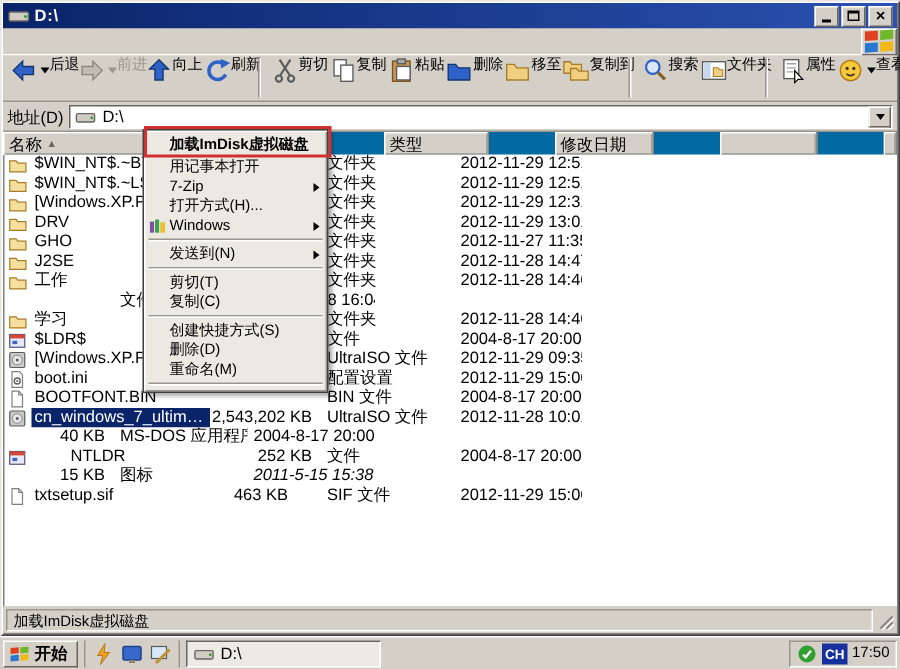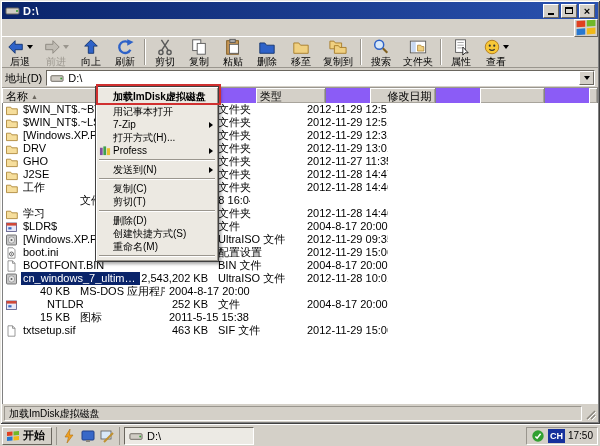--- a/index.html
+++ b/index.html
@@ -25,41 +25,41 @@
   .g-close { font-size:11px; font-weight:bold; line-height:10px; color:#000; }
 
   
   #menubar { position:absolute; left:2px; top:19px; right:2px; height:18px; background:#D4D0C8;
              display:flex; align-items:center; border-bottom:1px solid #FFF; }
   #winlogo-box { margin-left:auto; width:24px; height:18px; display:flex; align-items:center; justify-content:center; }
 
   
   #toolbar { position:absolute; left:2px; top:37px; right:2px; height:31px; background:#D4D0C8;
              display:flex; align-items:stretch; border-bottom:1px solid #9A968E; }
-  .tbtn { display:flex; flex-direction:column; align-items:center; justify-content:flex-start; padding:1px 5px 0; min-width:34px; }
+  .tbtn { display:flex; flex-direction:row; justify-content:flex-start; padding:1px 5px 0; min-width:34px; }
   .tbtn .ticon { height:18px; display:flex; align-items:center; }
   .tbtn .tlabel { font-size:10px; line-height:11px; color:#000; white-space:nowrap; }
   .tbtn.disabled .tlabel { color:#9A968E; }
   .tdrop { width:0; height:0; border-left:3px solid transparent; border-right:3px solid transparent; border-top:4px solid #000; margin-left:2px; align-self:center; }
   .tbtn.disabled .tdrop { border-top-color:#9A968E; }
   .tsep { width:2px; margin:2px 2px; border-left:1px solid #9A968E; border-right:1px solid #FFF; }
 
   
   #addressbar { position:absolute; left:2px; top:69px; right:2px; height:19px; background:#D4D0C8;
                 display:flex; align-items:center; padding:1px 3px; border-bottom:1px solid #9A968E; }
   #addr-label { margin-right:4px; }
   #addr-combo { flex:1; height:16px; background:#FFF; display:flex; align-items:center; padding-left:3px; position:relative; }
   #addr-combo .drive-ic { width:14px; height:12px; margin-right:4px; }
   #addr-drop { position:absolute; right:0; top:0; width:15px; height:14px; background:#D4D0C8; display:flex; align-items:center; justify-content:center; }
   #addr-drop i { width:0; height:0; border-left:3px solid transparent; border-right:3px solid transparent; border-top:4px solid #000; }
 
   
   #listview { position:absolute; left:2px; top:88px; right:2px; bottom:20px; background:#FFF;
               box-shadow: inset 1px 1px 0 #808080, inset -1px -1px 0 #FFF; overflow:hidden; }
-  #lv-header { display:flex; height:15px; background:#8b5cf6;gap:44px; }
+  #lv-header { display:flex; height:15px; background:#0369a1;gap:44px; }
   .hcell { height:15px; background:#D4D0C8; border-right:1px solid #848480; padding:1px 4px 0;
            box-shadow: inset 1px 1px 0 #FFF, inset -1px -1px 0 #A8A49C; white-space:nowrap; overflow:hidden;
            font-size:11px; color:#000; display:flex; align-items:center; gap:3px; }
   .hcell .sort { font-size:7px; color:#6A665E; }
   .rows { position:absolute; left:0; top:15px; right:0; bottom:0; }
   .frow { display:flex; height:13px; line-height:13px; font-size:11px; }
   .fcell { white-space:nowrap; overflow:hidden; }
   .c-name { display:flex; align-items:center; padding-left:3px; }
   .c-name .fic { width:13px; height:12px; flex:0 0 auto; margin-right:3px; }
   .c-name .fname { white-space:nowrap; overflow:hidden; text-overflow:ellipsis; padding:0 2px; }
@@ -307,21 +307,21 @@
           <div class="hcell" style="width: 138px;">
             <span>名称</span>
             <span class="sort">▲</span>
           </div>
           <div class="hcell" style="width: 74px;">
             <span></span>
           </div>
           <div class="hcell" style="width: 89px;">
             <span>类型</span>
           </div>
-          <div class="hcell" style="width: 85px; justify-content: flex-end;">
+          <div class="hcell" style="width: 85px;">
             <span>修改日期</span>
           </div>
           <div class="hcell" style="width: 82px;">
             <span></span>
           </div>
           <div class="hcell" style="flex: 1 1 0%;"></div>
         </div>
       <div class="rows" id="lv-rows">
           <div class="frow">
             <div class="fcell c-name" style="width: 138px;">
@@ -522,33 +522,33 @@
               </span>
               <span class="fname">NTLDR</span>
             </div>
             <div class="fcell c-size" style="width: 74px;">252 KB</div>
             <div class="fcell c-type" style="width: 89px;">文件</div>
             <div class="fcell c-date" style="width: 85px;">2004-8-17 20:00</div>
           </div>
           <div class="frow">
             <div class="fcell c-size" style="width: 74px;">15 KB</div>
             <div class="fcell c-type" style="width: 89px;">图标</div>
-            <div class="fcell c-date" style="width: 85px;">2011-5-15 15:38</div>
+            <div class="fcell c-date" style="width: 85px; font-style: italic;">2011-5-15 15:38</div>
           </div>
           <div class="frow">
             <div class="fcell c-name" style="width: 138px;">
               <span class="fic">
                 <svg width="13" height="12" viewBox="0 0 12 12">
                   <path d="M2.5 0.8 h4.5 l2.5 2.5 V11.2 h-7 Z" fill="#FFF" stroke="#808080" stroke-width="0.8"></path>
                   <path d="M7 0.8 v2.5 h2.5" fill="none" stroke="#808080" stroke-width="0.8"></path>
                 </svg>
               </span>
               <span class="fname">txtsetup.sif</span>
             </div>
-            <div class="fcell c-size" style="width: 74px;">463 KB</div>
+            <div class="fcell c-size" style="width: 74px; text-align: center;">463 KB</div>
             <div class="fcell c-type" style="width: 89px;">SIF 文件</div>
             <div class="fcell c-date" style="width: 85px;">2012-11-29 15:06</div>
           </div>
         </div>
     </div>
 
     <div id="statusbar">
       <div id="status-panel">加载ImDisk虚拟磁盘</div>
       <span id="grip">
         <svg viewBox="0 0 12 12">
@@ -570,29 +570,29 @@
       <div class="cmi bold"><span>加载ImDisk虚拟磁盘</span></div>
       <div class="cmi"><span>用记事本打开</span></div>
       <div class="cmi"><span>7-Zip</span><span class="sub"></span></div>
       <div class="cmi"><span>打开方式(H)...</span></div>
       <div class="cmi"><span class="mic">
           <svg width="12" height="11" viewBox="0 0 12 12">
             <rect x="0.5" y="3" width="3" height="8" fill="#8050A0"></rect>
             <rect x="4.2" y="1.5" width="3" height="9.5" fill="#40A050"></rect>
             <rect x="8" y="3.5" width="3.5" height="7.5" fill="#E8C030"></rect>
           </svg>
-        </span><span>Profess</span><span class="sub"></span></div>
+        </span><span>Windows</span><span class="sub"></span></div>
       <div class="cmsep"></div>
       <div class="cmi"><span>发送到(N)</span><span class="sub"></span></div>
       <div class="cmsep"></div>
+      <div class="cmi"><span>剪切(T)</span></div>
       <div class="cmi"><span>复制(C)</span></div>
-      <div class="cmi"><span>剪切(T)</span></div>
       <div class="cmsep"></div>
+      <div class="cmi"><span>创建快捷方式(S)</span></div>
       <div class="cmi"><span>删除(D)</span></div>
-      <div class="cmi"><span>创建快捷方式(S)</span></div>
       <div class="cmi"><span>重命名(M)</span></div>
       <div class="cmsep"></div>
     </div>
 
   <div id="annotation"></div>
 
   <div id="taskbar">
     <span id="startbtn" class="bvl-out">
       <svg width="14" height="12" viewBox="0 0 14 12">
           <g transform="skewY(-4)">

